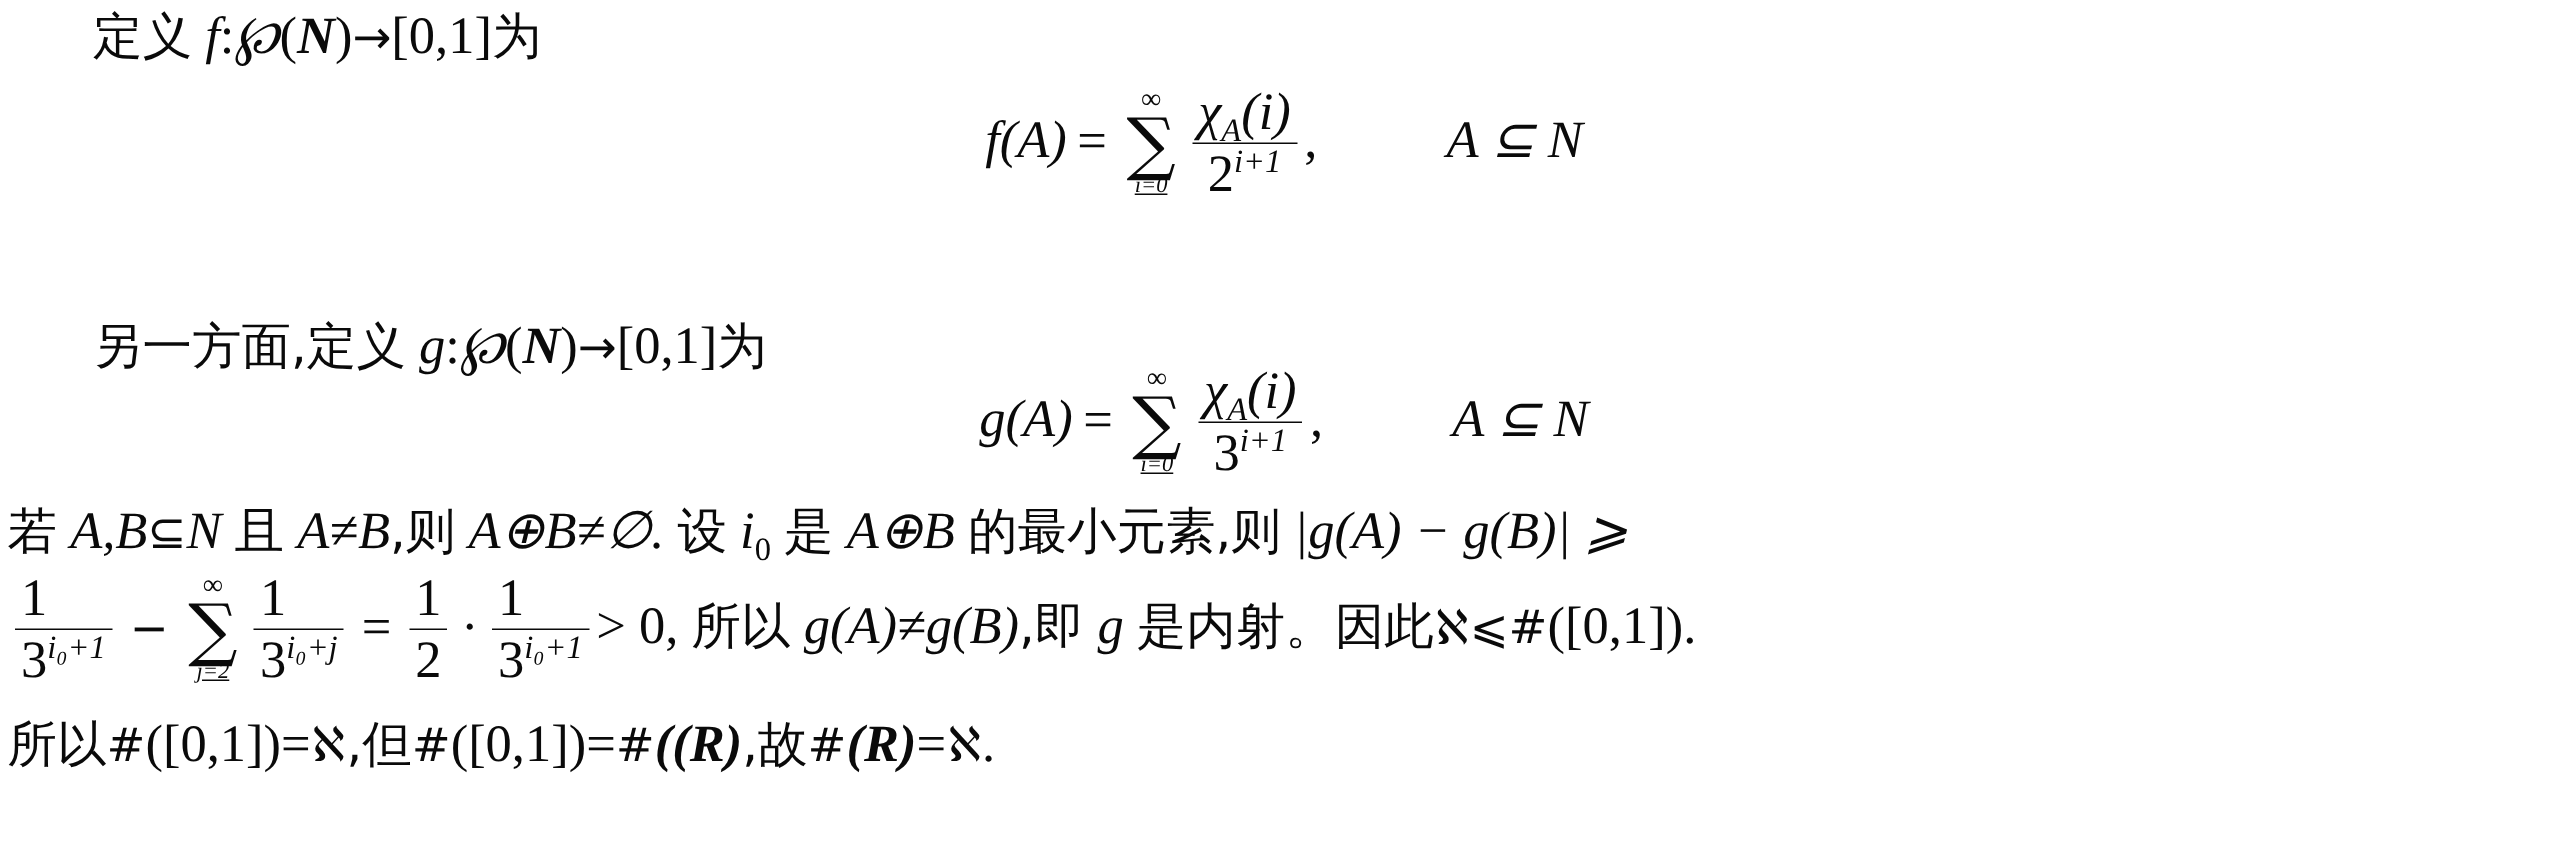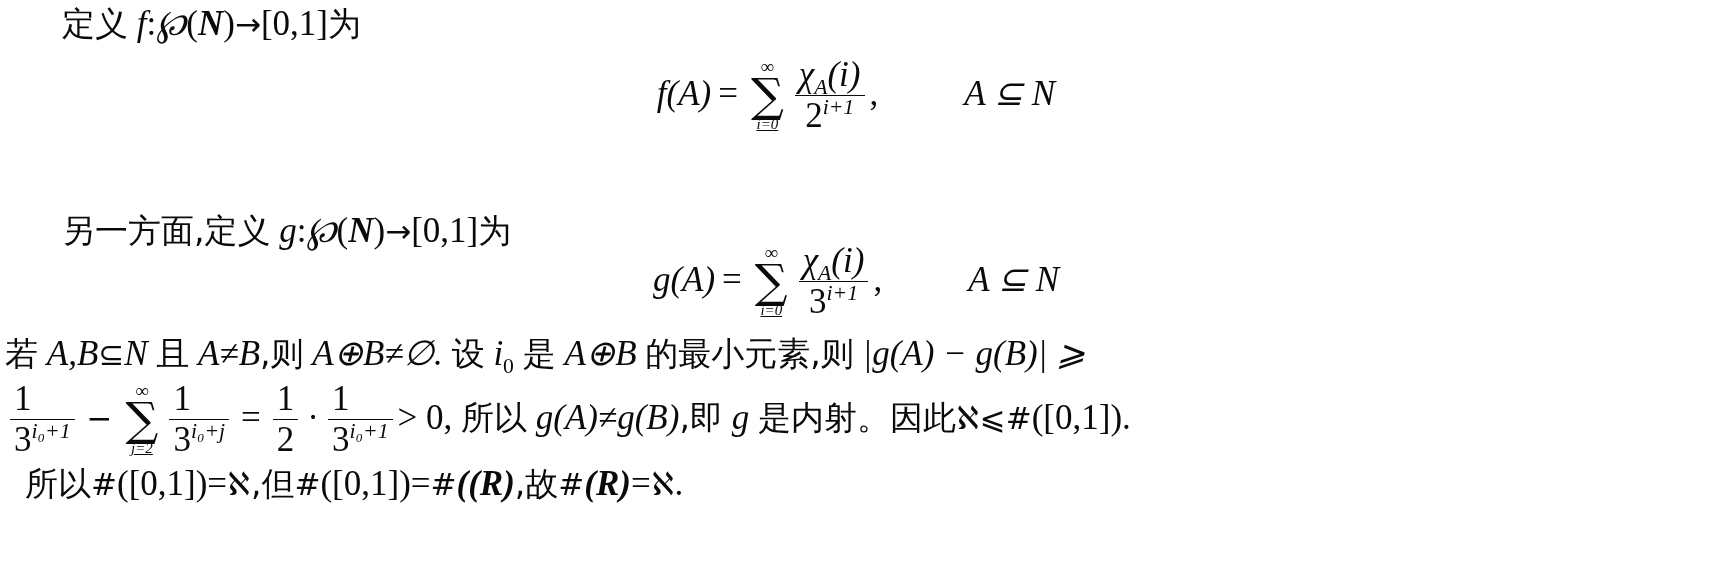--- a/index.html
+++ b/index.html
@@ -147,21 +147,21 @@
     margin-top: 6px;
     margin-bottom: 4px;
   }
   .l1 { position: absolute; left: 0; top: 0; }
   .l2 { position: absolute; left: 0; top: 52px; width: 100%; }
   .l3 { position: absolute; left: 0; top: 132px; }
   .l4 { position: absolute; left: 0; top: 185px; margin-top: 22px; }
   .l5 { position: absolute; left: 0; top: 238px; width: 100%; }
   .l6 { position: absolute; left: 0; top: 332px; }
   .l7 { position: absolute; left: 0; top: 382px; }
-  .l8 { position: absolute; left: 0; top: 462px; margin-left: 20px; }
+  .l8 { position: absolute; left: 0; top: 474px; }
 </style>
 </head>
 <body>
 
 <div class="page">
 
   <div class="line indent l1">
     <span class="cjk">定义</span>
     <span class="mathit">f</span><span class="mathrm">:</span><span class="scriptP">℘</span><span class="mathrm">(</span><span class="mathbf">N</span><span class="mathrm">)</span><span class="sym">→</span><span class="mathrm">[0,1]</span><span class="cjk">为</span>
   </div>

